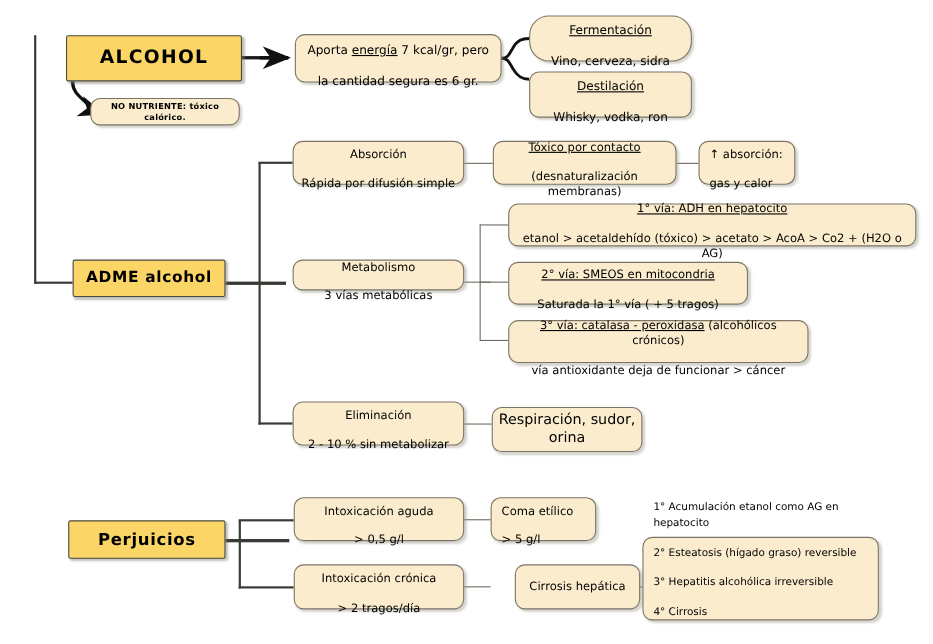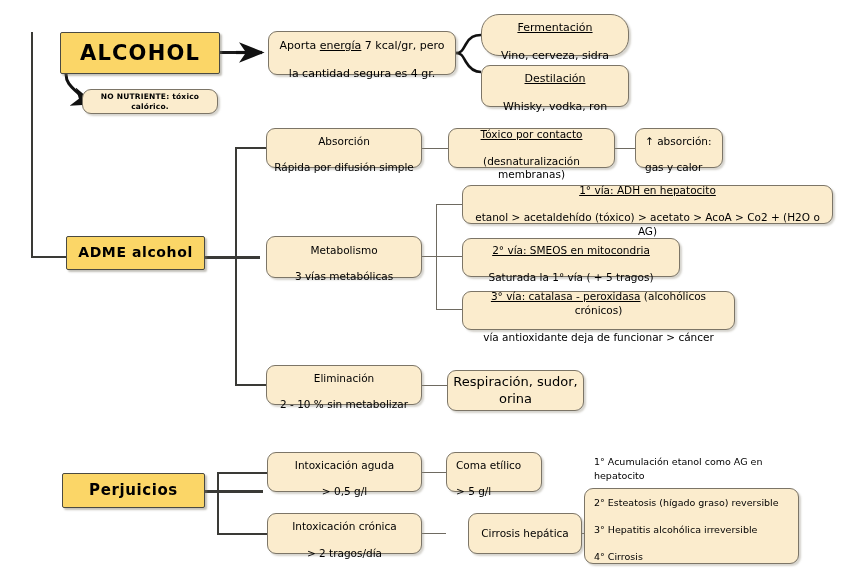--- a/index.html
+++ b/index.html
@@ -125,32 +125,32 @@
     </defs>
 
     <line x1="236" y1="52.5" x2="262" y2="52.5" stroke="#111111" stroke-width="3.2" marker-end="url(#ah)"></line>
 
     <path d="M 66,74 C 66,84 73,88 78,93 C 84,99 86,101 92,103" fill="none" stroke="#111111" stroke-width="3" marker-end="url(#ah2)"></path>
 
     <path d="M 456,53 C 462,53 463,49 466,44 C 470,37 474,35 481,35" fill="none" stroke="#111111" stroke-width="2.6"></path>
     <path d="M 456,53 C 462,53 463,57 466,62 C 470,69 474,72 481,72" fill="none" stroke="#111111" stroke-width="2.6"></path>
   </svg>
 
-  <div class="node main" style="left:60px;top:32px;width:160px;height:42px;font-size:21px;">
+  <div class="node main" style="left:60px;top:32px;width:160px;height:42px;font-size:17px;">
     <span class="txt">ALCOHOL</span>
   </div>
 
   <div class="node sec" style="left:82px;top:89px;width:136px;height:25px;font-size:7.5px;font-weight:bold;letter-spacing:.2px;">
     <span class="txt">NO NUTRIENTE: tóxico calórico.</span>
   </div>
 
   <div class="node sec" style="left:268px;top:31px;width:188px;height:44px;font-size:11px;">
     <span class="txt">
       <span>Aporta </span><span class="u">energía</span><span> 7 kcal/gr, pero</span><br>
-      <span>la cantidad segura es 4 gr.</span>
+      <span>la cantidad segura es 6 gr.</span>
     </span>
   </div>
 
   <div class="node sec" style="left:481px;top:14px;width:148px;height:42px;font-size:11px;border-radius:18px;">
     <span class="txt">
       <span class="u">Fermentación</span><br>
       <span>Vino, cerveza, sidra</span>
     </span>
   </div>
 
@@ -179,21 +179,21 @@
     </span>
   </div>
 
   <div class="node sec" style="left:448px;top:128px;width:167px;height:40px;font-size:10.5px;">
     <span class="txt">
       <span class="u">Tóxico por contacto</span><br>
       <span>(desnaturalización membranas)</span>
     </span>
   </div>
 
-  <div class="node sec" style="left:266px;top:236px;width:156px;height:42px;font-size:10.5px;">
+  <div class="node sec" style="left:266px;top:236px;width:156px;height:28px;font-size:10.5px;">
     <span class="txt">
       <span>Metabolismo</span><br>
       <span>3 vías metabólicas</span>
     </span>
   </div>
 
   <div class="node sec" style="left:462px;top:185px;width:371px;height:39px;font-size:10.5px;">
     <span class="txt">
       <span class="u">1° vía: ADH en hepatocito</span><br>
       <span>etanol &gt; acetaldehído (tóxico) &gt; acetato &gt; AcoA &gt; Co2 + (H2O o AG)</span>

